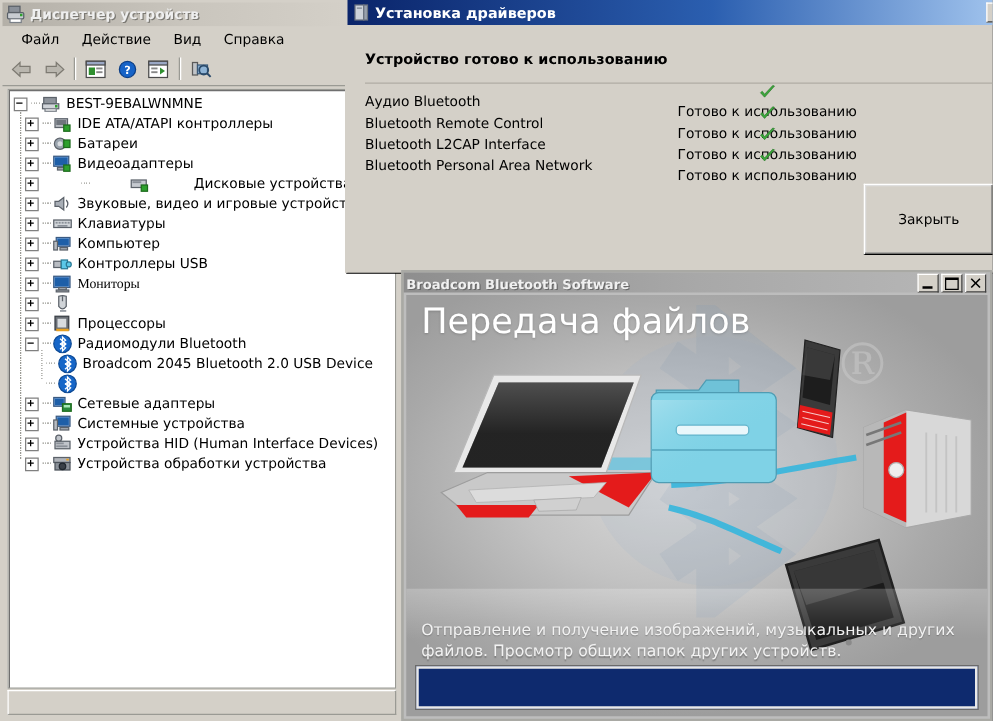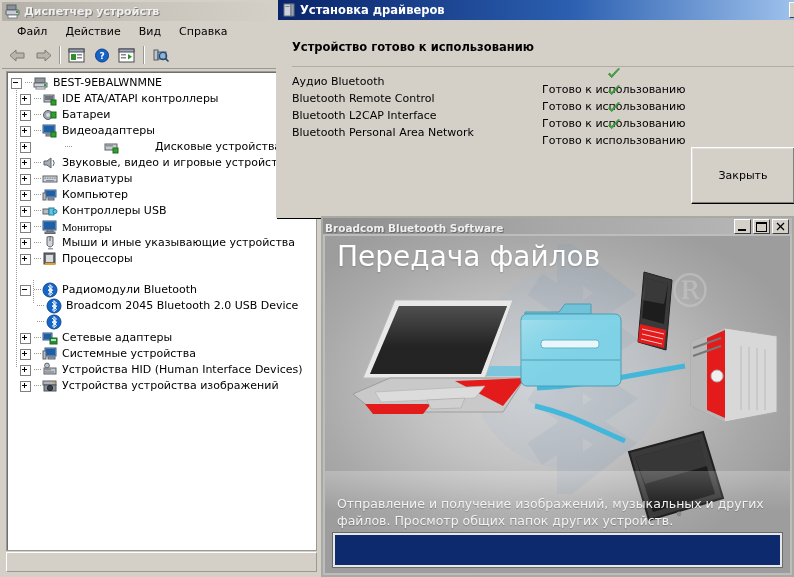--- a/index.html
+++ b/index.html
@@ -340,33 +340,32 @@
           <span class="lbl">Мониторы</span>
         </div>
         <div class="trow" style="padding-left: 9px;">
           <span class="exp plus"></span>
           <span class="dots"></span>
           <span class="ico"><svg width="16" height="16" viewBox="0 0 16 16">
               <path d="M5 2 Q8 1 11 2 L11 10 Q8 14 5 10 Z" fill="#d0d4d8" stroke="#5c626a"></path>
               <path d="M8 2 L8 6" fill="none" stroke="#5c626a"></path>
               <rect x="6" y="13" width="5" height="1.5" fill="#9aa0a8"></rect>
             </svg></span>
-          <span class="lbl">Мыши и иные указывающие устройства</span>
         </div>
         <div class="trow" style="padding-left: 9px;">
           <span class="exp plus"></span>
           <span class="dots"></span>
           <span class="ico"><svg width="16" height="16" viewBox="0 0 16 16">
               <rect x="2" y="2" width="11" height="11" fill="#6a6f76" stroke="#3a3f46"></rect>
               <rect x="4" y="4" width="7" height="7" fill="#d8dce0"></rect>
               <rect x="3" y="12" width="10" height="2" fill="#e8a020"></rect>
             </svg></span>
           <span class="lbl">Процессоры</span>
         </div>
-        <div class="trow" style="padding-left: 9px; margin-top: 15px;">
+        <div class="trow" style="padding-left: 9px;">
           <span class="exp"></span>
           <span class="dots"></span>
           <span class="ico"><svg width="16" height="16" viewBox="0 0 16 16">
               <circle cx="8" cy="8" r="7" fill="#1666c8" stroke="#0d4a96"></circle>
               <path d="M6 4 L10.5 8 L8 9.6 L8 2.6 L10.5 5.2 L6 8.4" fill="none" stroke="#fff"></path>
               <path d="M6 12.4 L10.5 8.4 L8 6.8 L8 13.8 L10.5 11.2 L6 8" fill="none" stroke="#fff"></path>
             </svg></span>
           <span class="lbl">Радиомодули Bluetooth</span>
         </div>
         <div class="trow" style="padding-left: 26px;">
@@ -421,21 +420,21 @@
         </div>
         <div class="trow" style="padding-left: 9px;">
           <span class="exp plus"></span>
           <span class="dots"></span>
           <span class="ico"><svg width="16" height="16" viewBox="0 0 16 16">
               <rect x="1" y="3" width="13" height="4" fill="#b0b4ba" stroke="#5c626a"></rect>
               <rect x="2" y="7" width="12" height="6" fill="#8a9098" stroke="#4c525a"></rect>
               <circle cx="8" cy="10" r="2.6" fill="#3a4048" stroke="#20262e"></circle>
               <rect x="11" y="4" width="2" height="1.4" fill="#e8a020"></rect>
             </svg></span>
-          <span class="lbl">Устройства устройства изображений</span>
+          <span class="lbl">Устройства обработки устройства</span>
         </div>
       </div>
   </div>
 
   <div class="statusbar">
     <span></span>
   </div>
 </div>
 
 <div class="win" id="drv">

